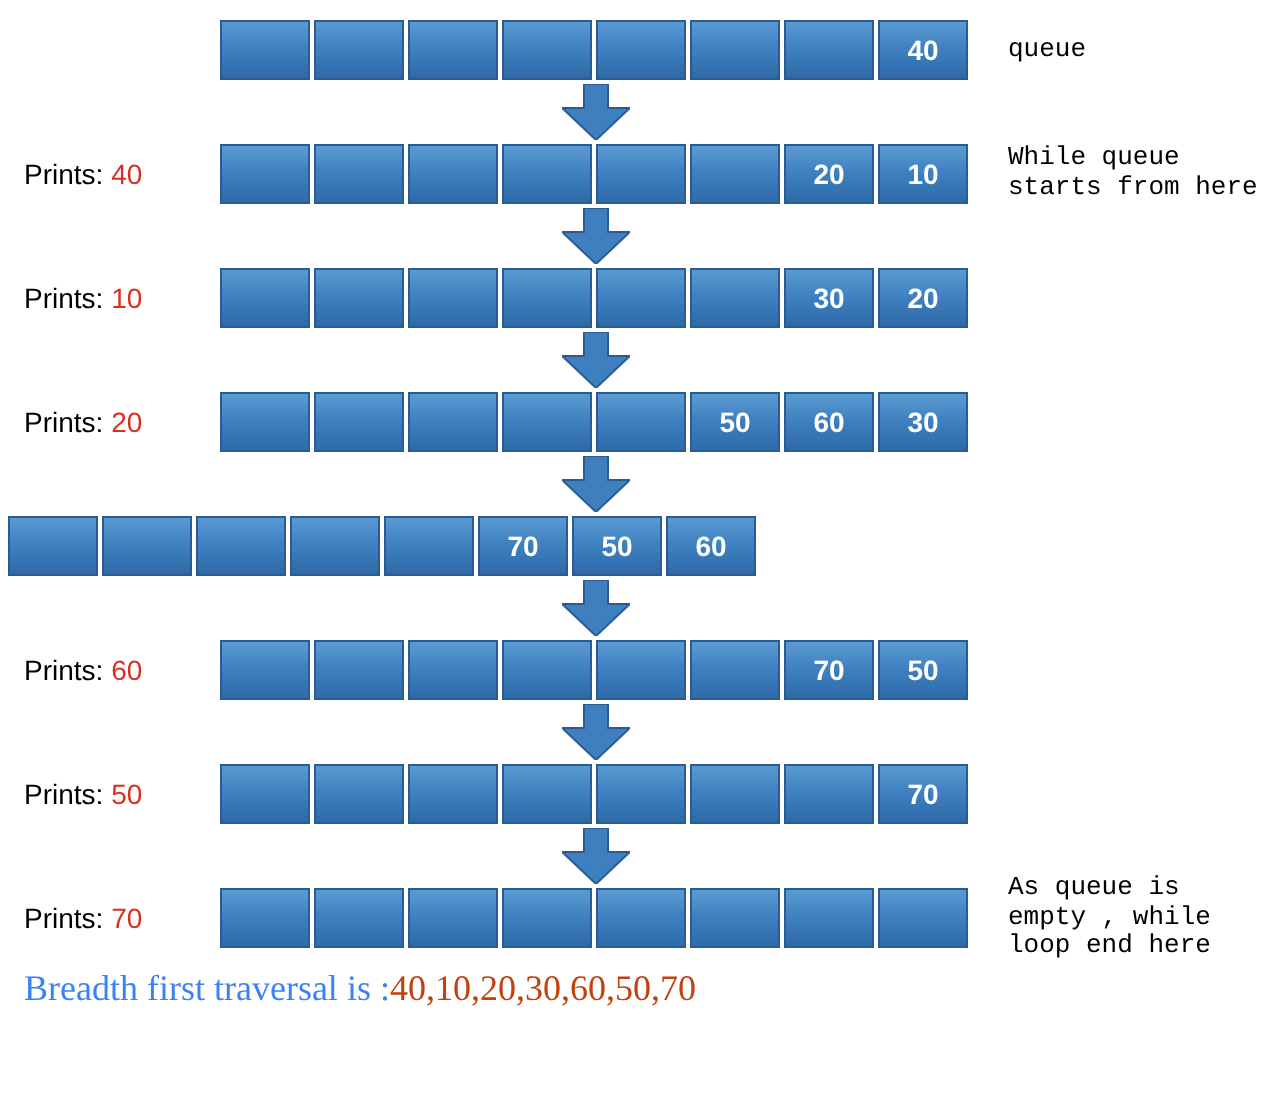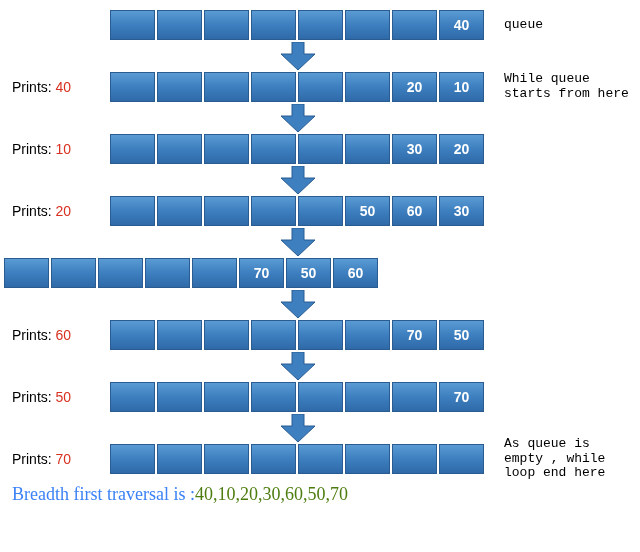--- a/index.html
+++ b/index.html
@@ -66,21 +66,21 @@
     fill: #3d7fbf;
     stroke: #2a5c92;
     stroke-width: 1;
   }
   .result-line {
     padding: 8px 8px 0 8px;
     font-size: 18px;
     font-family: Georgia, 'Times New Roman', serif;
   }
   .result-prefix { color: #3b82f6; }
-  .result-vals   { color: #4d7c0f; }
+  .result-vals   { color: #c2410c; }
 </style>
 </head>
 <body>
 
 <div id="rows-container">
     <div class="row">
       <div class="left-label"></div>
       <div class="queue">
         <div class="cell"></div>
         <div class="cell"></div>

